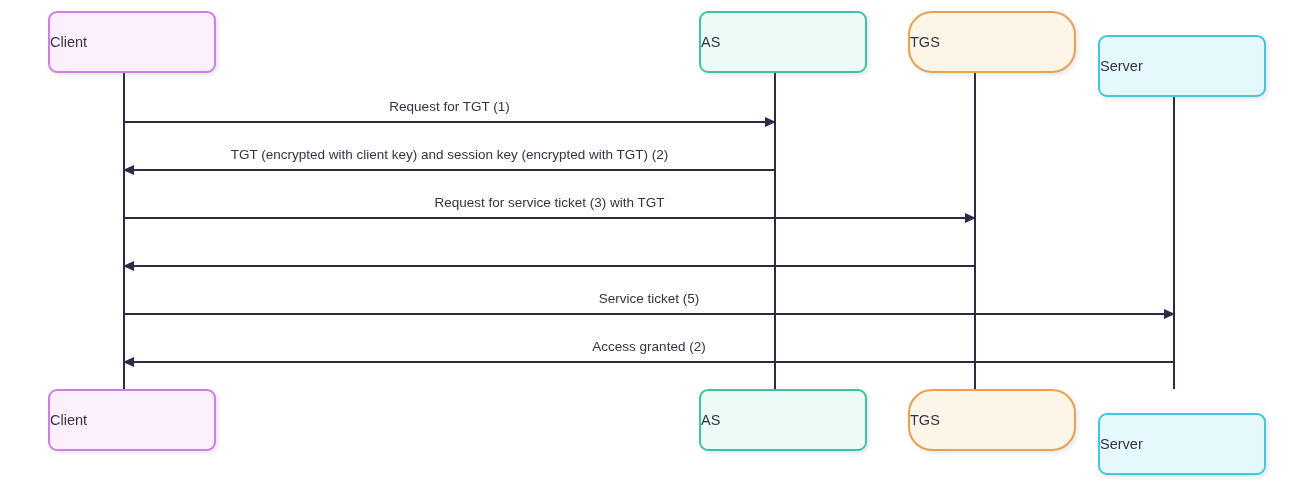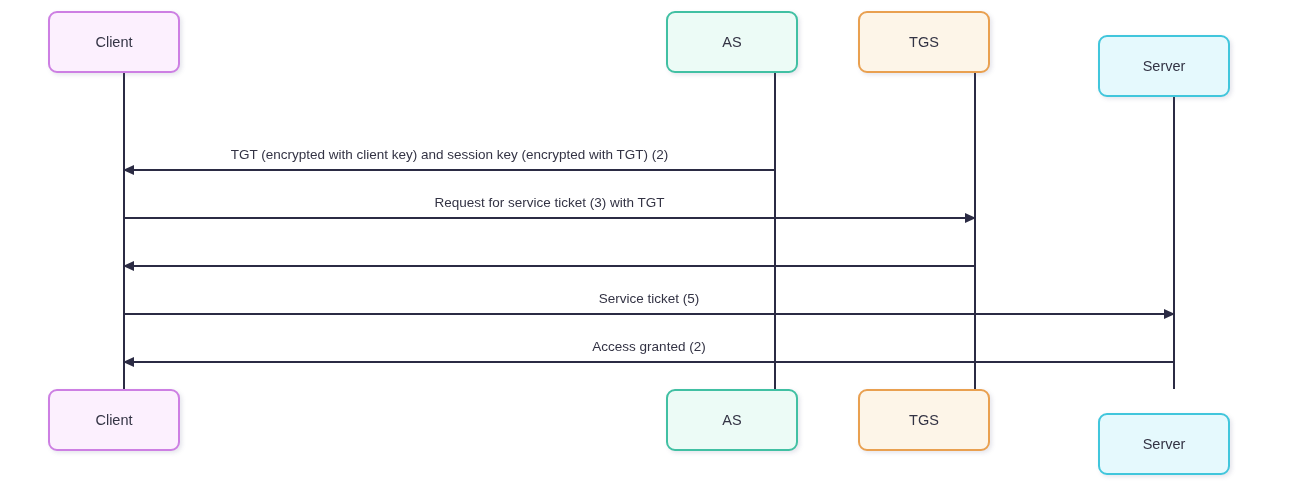--- a/index.html
+++ b/index.html
@@ -7,28 +7,28 @@
   body { font-family:"Liberation Sans", sans-serif; }
 
   .canvas { position:relative; width:1300px; height:493px; background:#ffffff; overflow:hidden; }
 
   
   .lifeline { position:absolute; top:73px; height:316px; width:2px; background:#2b2b44; transform:translateX(-1px); }
   .lx0 { left:124px; } .lx1 { left:775px; } .lx2 { left:975px; } .lx3 { left:1174px; }
 
   
   .actor {
-    position:absolute; width:132px; height:62px;
+    position:absolute; width:168px; height:62px;
     border:2px solid #888; border-radius:9px;
-    display:flex; align-items:center; justify-content:center;
+    display:flex; align-items:center; justify-content:flex-start;
     font-size:14.5px; color:#333344;
     box-shadow:2px 2px 4px rgba(110,110,150,.18);
   }
   .top { top:11px; } .bottom { top:389px; }
-  .ax0 { left:48px; } .ax1 { left:666px; } .ax2 { left:858px; } .ax3 { left:1098px;margin-top:24px; }
+  .ax0 { left:48px; } .ax1 { left:699px; } .ax2 { left:908px;border-radius:24px; } .ax3 { left:1098px;margin-top:24px; }
 
   
   .message { position:absolute; left:124px; height:28px; }
   .msg-label {
     position:absolute; left:0; right:0; bottom:9px;
     text-align:center; font-size:13.5px; color:#333344; white-space:nowrap;
   }
   .msg-line { position:absolute; left:0; right:0; bottom:0; height:2px; background:#2b2b44; }
   .arrowhead { position:absolute; width:0; height:0; border-top:5px solid transparent; border-bottom:5px solid transparent; }
   .arrowhead.right { right:-1px; bottom:-4px; border-left:11px solid #2b2b44; }
@@ -57,20 +57,25 @@
   <div class="actor top ax1" style="background: rgb(236, 251, 246); border-color: rgb(65, 192, 163);">
     <span>AS</span>
   </div>
   <div class="actor top ax2" style="background: rgb(253, 245, 232); border-color: rgb(233, 160, 80);">
     <span>TGS</span>
   </div>
   <div class="actor top ax3" style="background: rgb(229, 249, 253); border-color: rgb(65, 198, 220);">
     <span>Server</span>
   </div>
 
+  <div class="message m0">
+    <div class="msg-label">Request for TGT (1)</div>
+    <div class="msg-line"></div>
+    <div class="arrowhead right"></div>
+  </div>
 
   <div class="message m1">
     <div class="msg-label">TGT (encrypted with client key) and session key (encrypted with TGT) (2)</div>
     <div class="msg-line"></div>
     <div class="arrowhead left"></div>
   </div>
 
   <div class="message m2">
     <div class="msg-label">Request for service ticket (3) with TGT</div>
     <div class="msg-line"></div>

